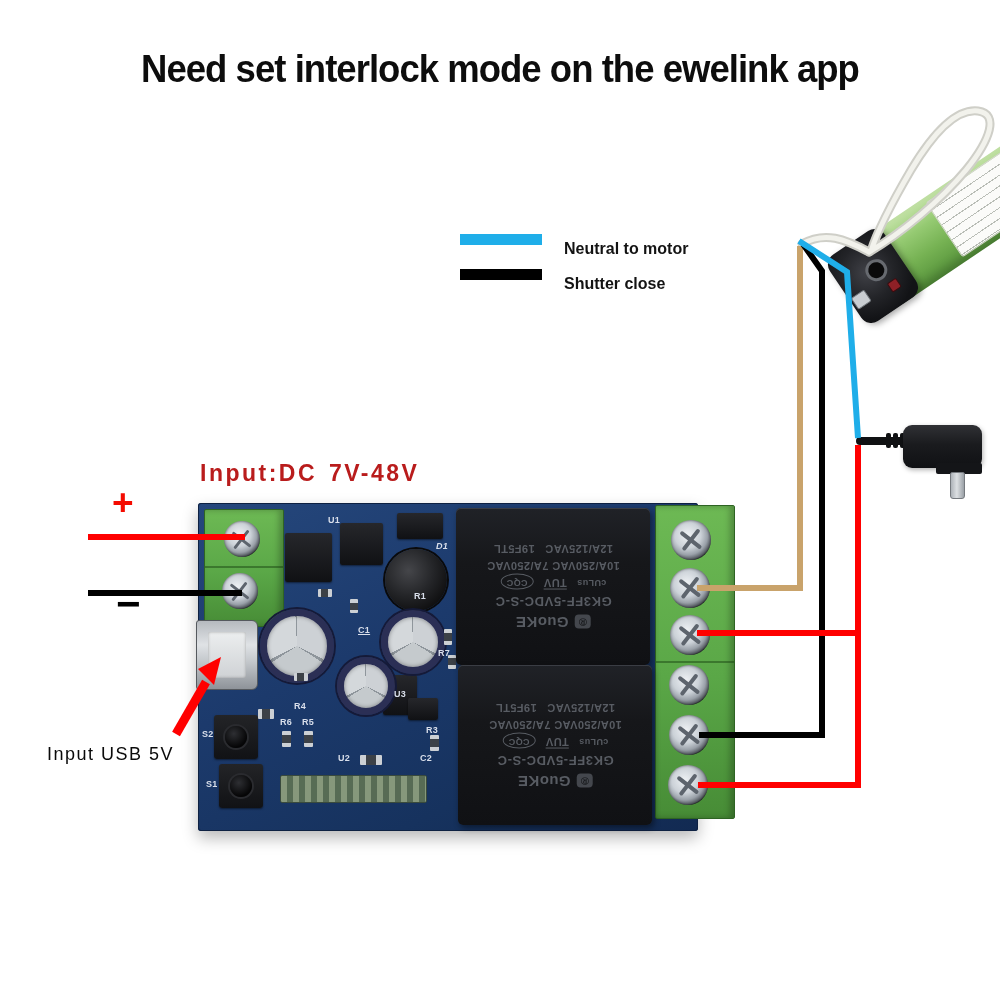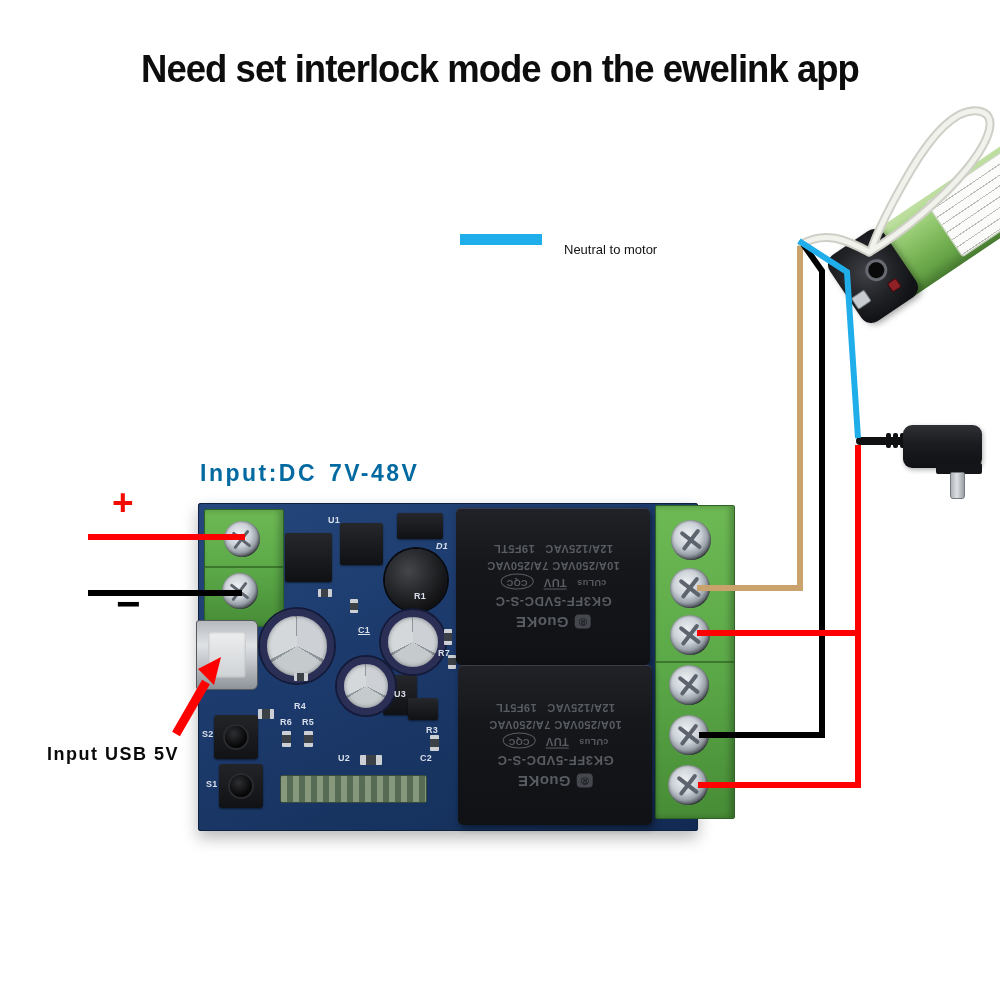--- a/index.html
+++ b/index.html
@@ -8,28 +8,28 @@
 
   
   .title{position:absolute;left:0;right:0;top:48px;text-align:center;
          font-size:38px;font-weight:700;color:#0d0d0d;letter-spacing:-1px;
          transform:scaleX(.96);transform-origin:center;}
 
   
   .legend{position:absolute;left:460px;top:222px;}
   .legend-row{display:flex;align-items:center;height:35px;}
   .swatch{width:82px;height:11px;margin-right:22px;background:#888;flex:0 0 auto;}
-  .legend-label{font-size:13px;font-weight:400;color:#131313;letter-spacing:0;margin-top:19px;}
-
-  
-  .lab-dc{position:absolute;left:200px;top:460px;font-size:23px;font-weight:700;color:#0369a1;
+  .legend-label{font-size:16px;font-weight:700;color:#131313;letter-spacing:0;margin-top:19px;}
+
+  
+  .lab-dc{position:absolute;left:200px;top:460px;font-size:23px;font-weight:700;color:#b91c1c;
           letter-spacing:2.5px;word-spacing:3px;}
   .lab-plus{position:absolute;left:112px;top:482px;font-size:37px;font-weight:700;color:#f40b00;}
   .lab-minus{position:absolute;left:116px;top:580px;font-size:42px;font-weight:700;color:#000;}
-  .lab-usb{position:absolute;left:47px;top:744px;font-size:18px;font-weight:700;color:#0a0a0a;
+  .lab-usb{position:absolute;left:47px;top:744px;font-size:18px;font-weight:400;color:#0a0a0a;
            letter-spacing:1.5px;}
 
   
   .pcb{position:absolute;left:198px;top:503px;width:500px;height:328px;border-radius:3px;
        background:linear-gradient(155deg,#25477c 0%,#1c3a6c 40%,#16325e 75%,#122a52 100%);
        box-shadow:0 7px 16px rgba(0,0,0,.28), inset 0 0 0 1px #0e2142;z-index:3;}
   .tblock{position:absolute;background:linear-gradient(180deg,#6db954 0%,#5aa747 55%,#478c36 100%);
           border:1px solid #2e6423;border-radius:2px;box-shadow:inset -4px 0 6px rgba(0,0,0,.25);}
   .tseam{position:absolute;left:0;right:0;height:2px;background:rgba(20,60,14,.45);}
   .screw{position:absolute;border-radius:50%;
@@ -121,20 +121,24 @@
 
 <div class="canvas">
 
   <div class="title">Need set interlock mode on the ewelink app</div>
 
   <div class="legend">
     <div class="legend-row">
       <span class="swatch" style="background: rgb(31, 174, 233);"></span>
       <span class="legend-label">Neutral to motor</span>
     </div>
+    <div class="legend-row">
+      <span class="swatch" style="background: rgb(0, 0, 0);"></span>
+      <span class="legend-label">Shutter close</span>
+    </div>
   </div>
 
   <div class="motor-tube">
     <div class="motor-label"></div>
   </div>
   <div class="motor-head">
     <div class="head-hole"></div>
     <div class="head-dot"></div>
     <div class="head-clip"></div>
   </div>

